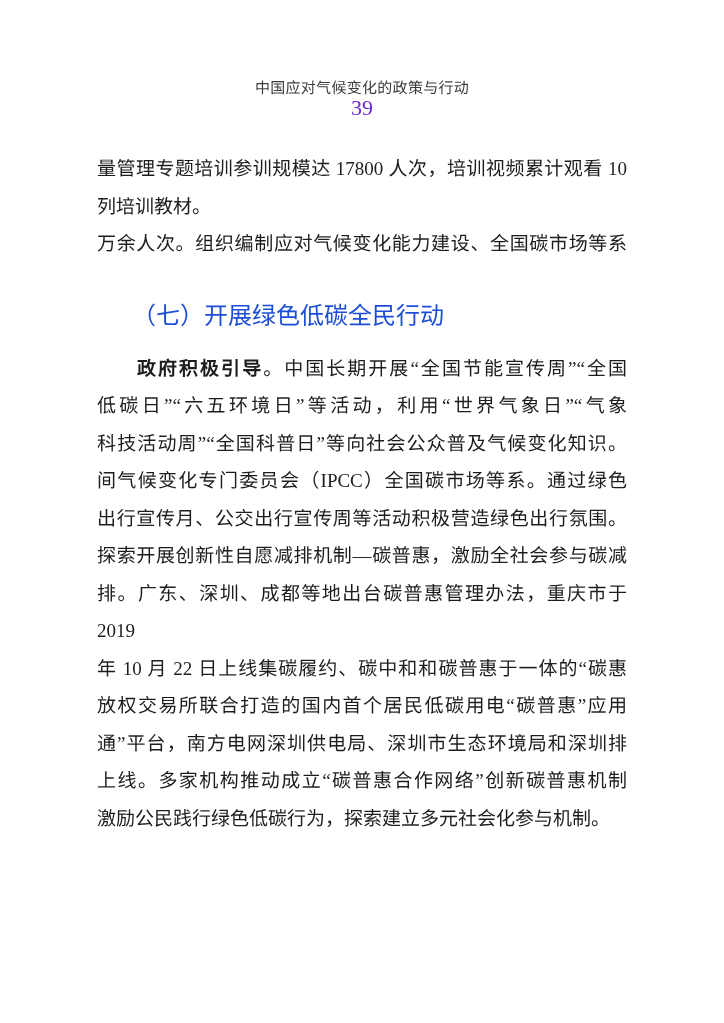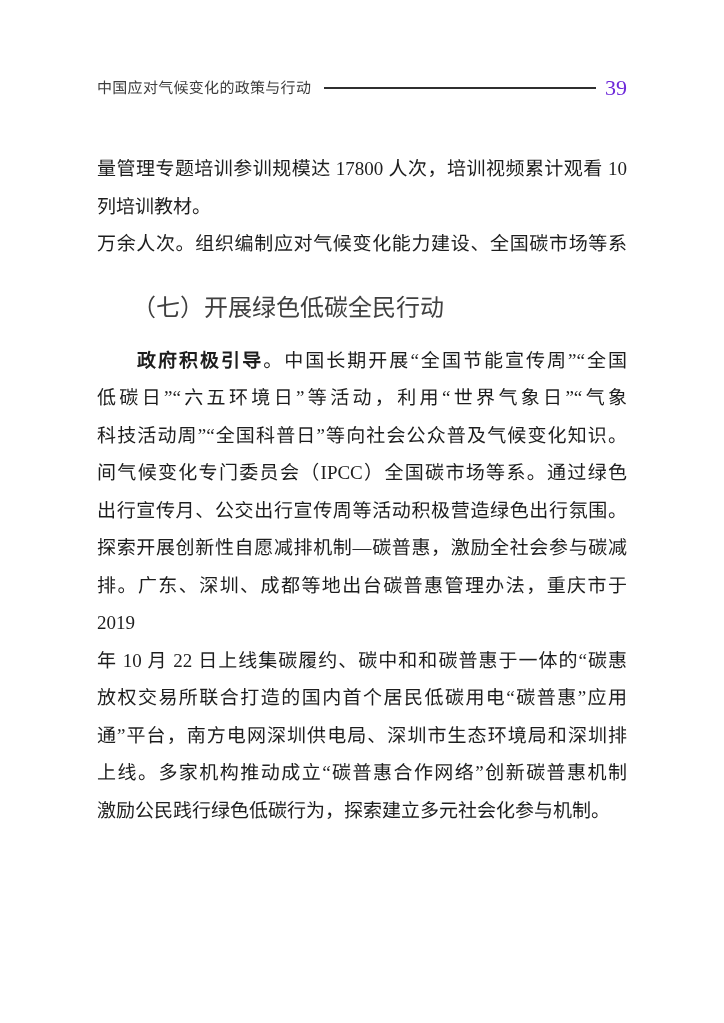--- a/index.html
+++ b/index.html
@@ -12,20 +12,21 @@
     font-family: "Liberation Serif", "DejaVu Serif", serif;
   }
   
   .header {
     position: absolute;
     left: 97px;
     top: 78px;
     width: 530px;
     display: flex;
     align-items: center;
+    flex-direction: column;
   }
   .header-title {
     font-family: "Liberation Sans", "DejaVu Sans", sans-serif;
     font-size: 15px;
     color: #3c3c3c;
     letter-spacing: 0.3px;
     white-space: nowrap;
     line-height: 20px;
   }
   .header-rule {
@@ -56,23 +57,23 @@
     text-justify: inter-ideograph;
     white-space: normal;
   }
   .para .line.last { text-align-last: left; }
   .para .line.indent { text-indent: 40px; }
   .para .line b { font-weight: bold; }
   .section-heading {
     font-family: "Liberation Sans", "DejaVu Sans", sans-serif;
     font-size: 24px;
     font-weight: 500;
-    color: #404040;
+    color: #1d4ed8;
     line-height: 34px;
-    margin: 28px 0 17px 35px;
+    margin: 36px 0 17px 35px;
   }
 </style>
 </head>
 <body>
 
 <div class="page">
   <div class="header">
     <span class="header-title">中国应对气候变化的政策与行动</span>
     <span class="header-rule"></span>
     <span class="header-page">39</span>

